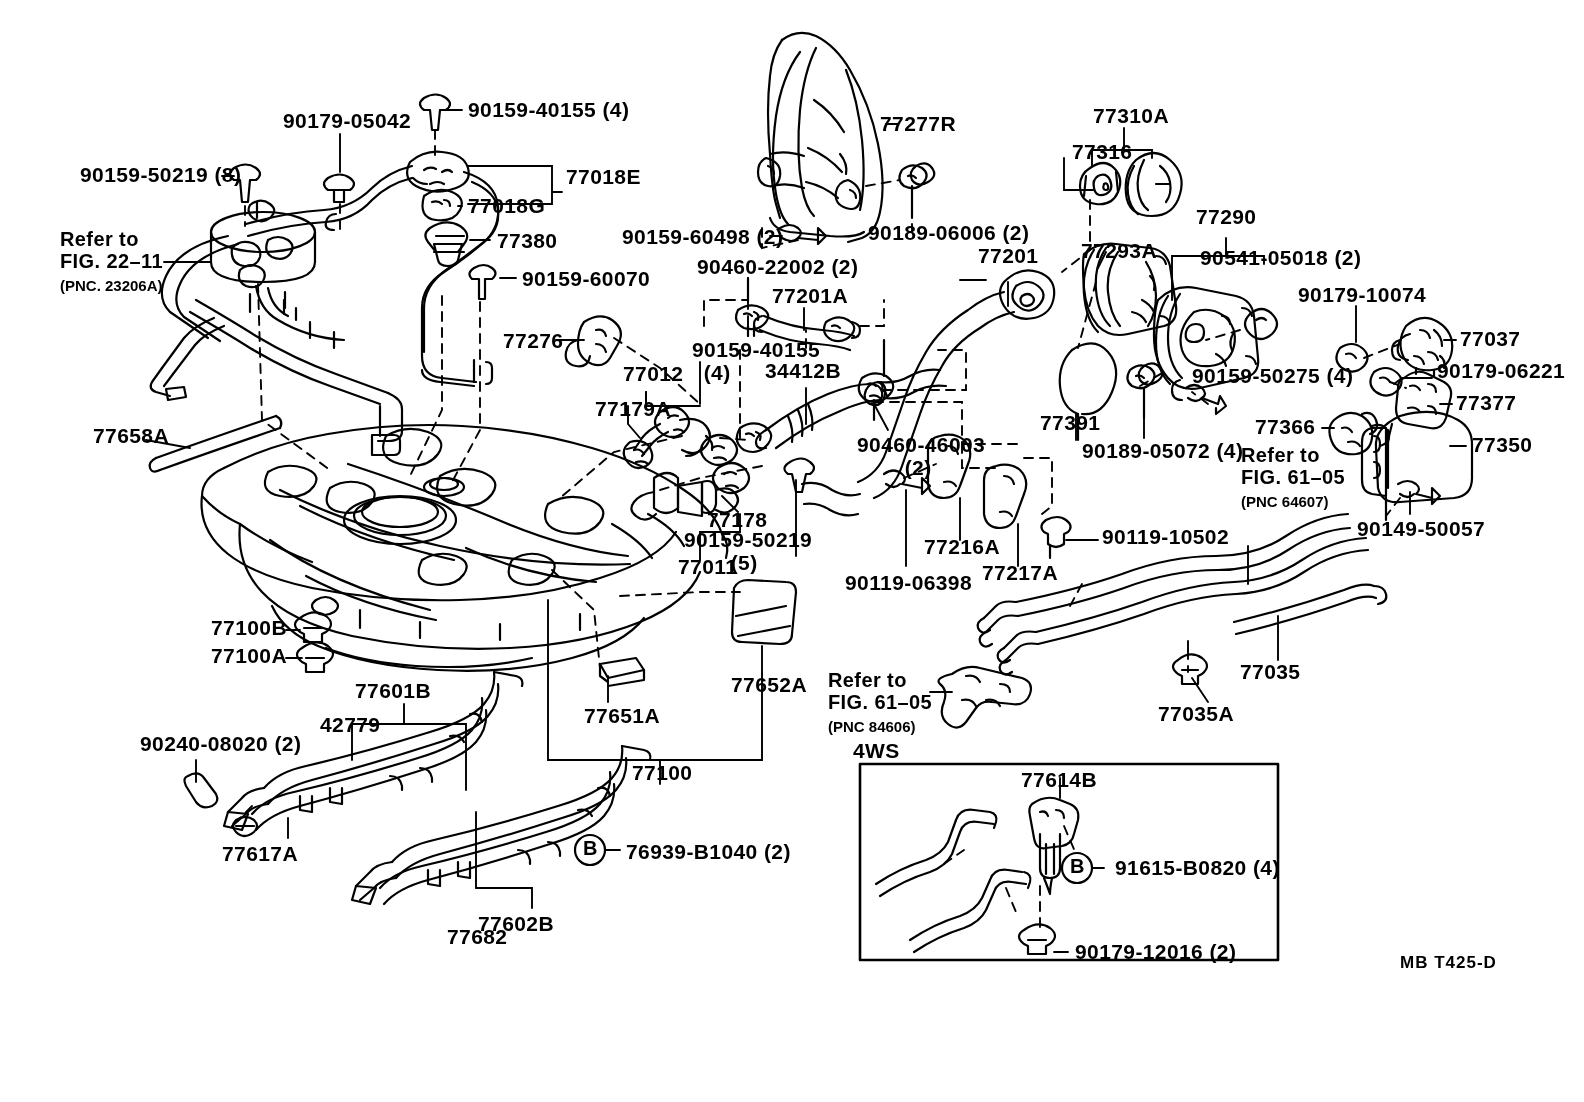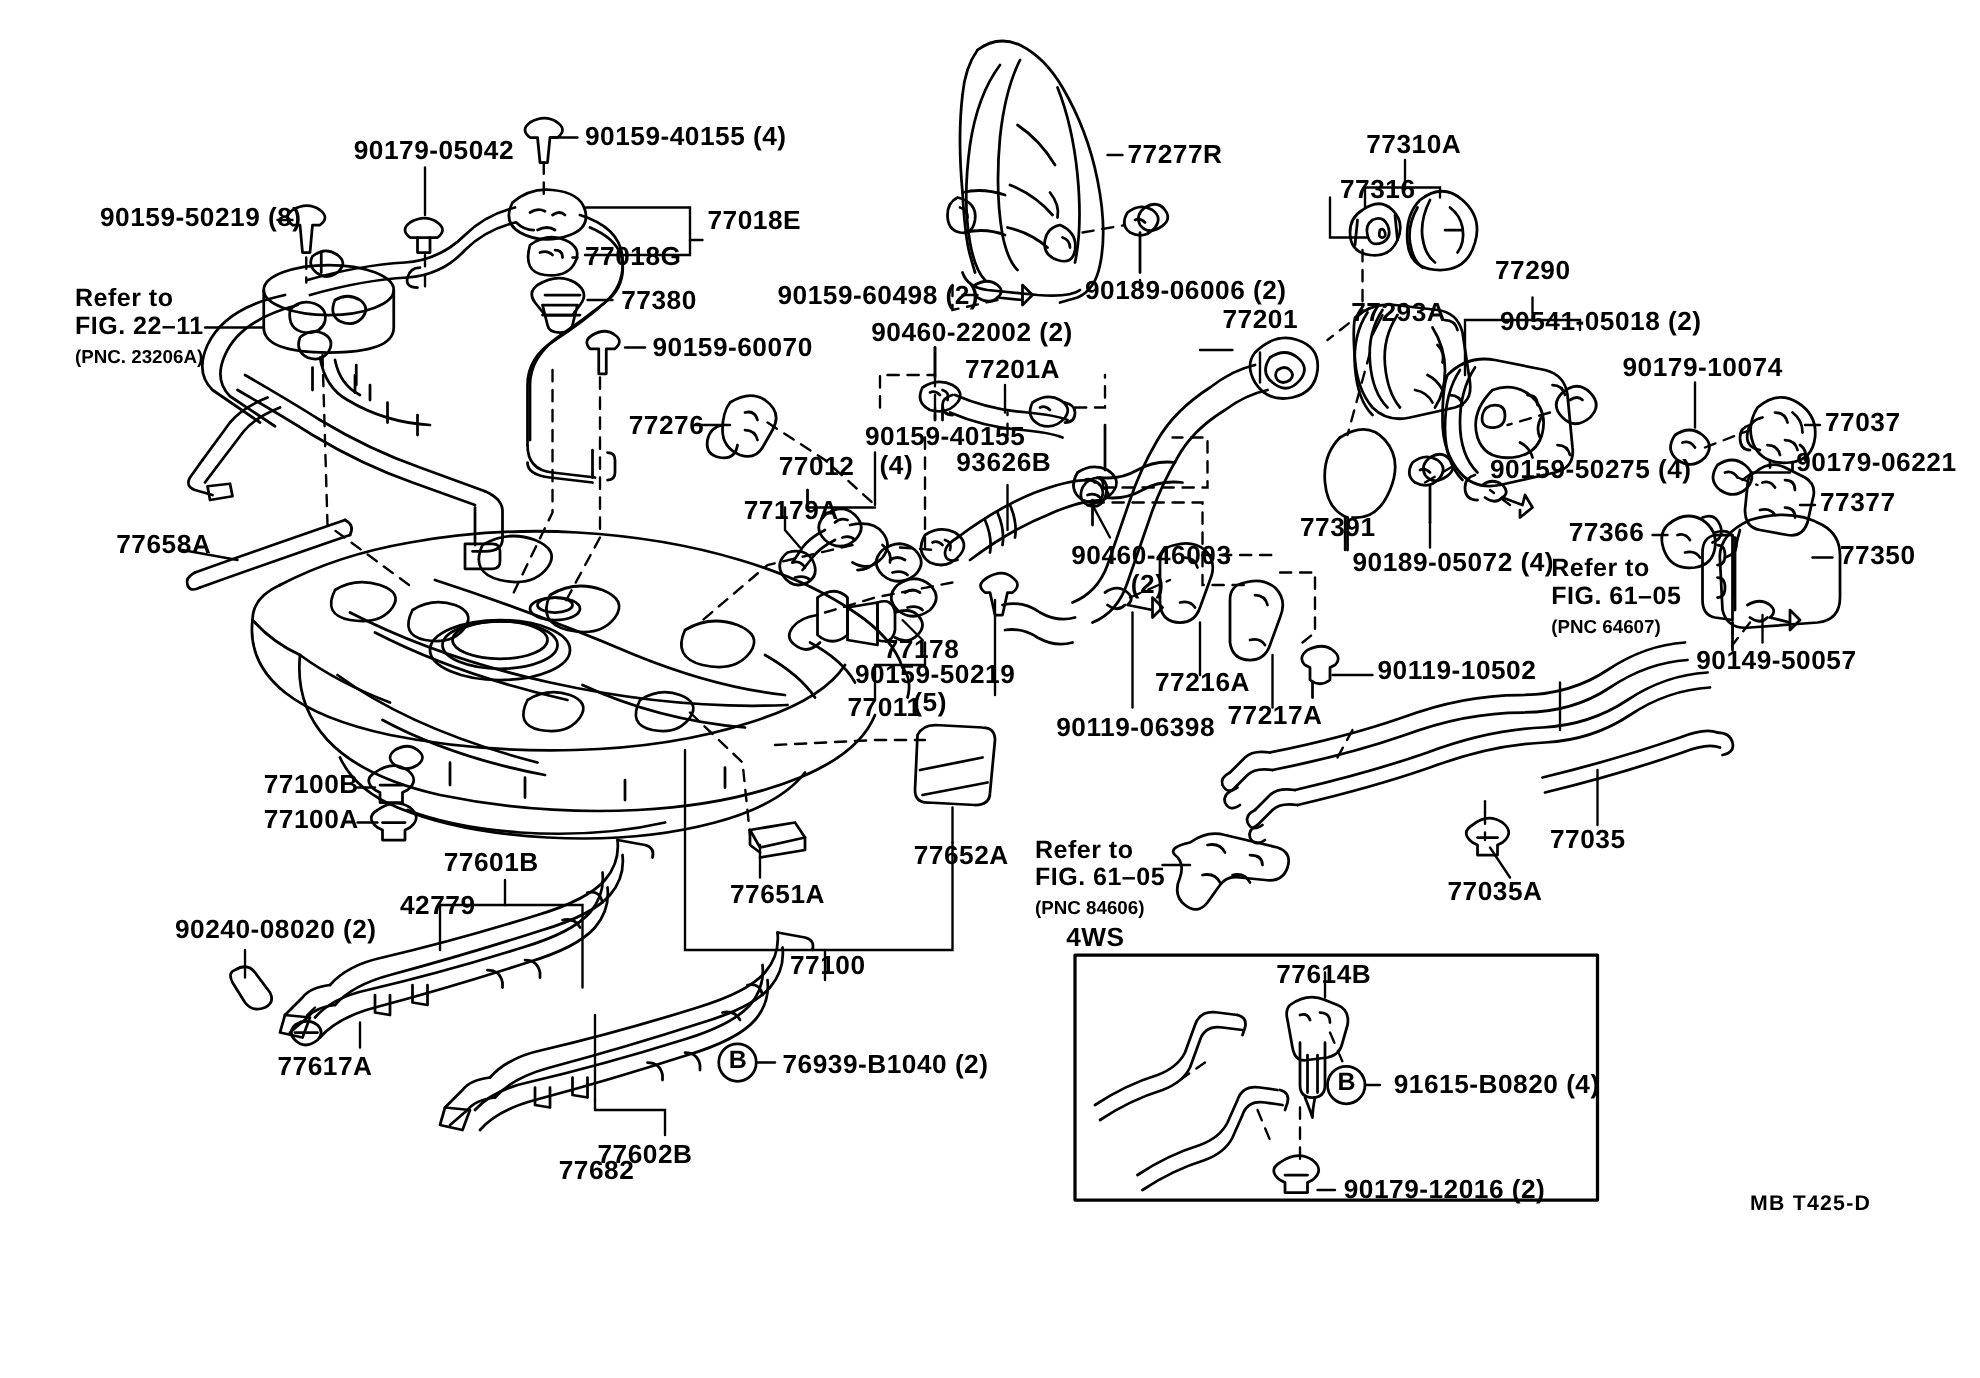--- a/index.html
+++ b/index.html
@@ -549,21 +549,21 @@
   </div>
 
   <div class="lbl" style="left:80px;top:164px;">90159-50219 (8)</div>
   <div class="lbl" style="left:283px;top:110px;">90179-05042</div>
   <div class="lbl" style="left:468px;top:99px;">90159-40155 (4)</div>
   <div class="lbl" style="left:566px;top:166px;">77018E</div>
   <div class="lbl" style="left:468px;top:195px;">77018G</div>
   <div class="lbl" style="left:497px;top:230px;">77380</div>
   <div class="lbl" style="left:522px;top:268px;">90159-60070</div>
 
-  <div class="lbl" style="left:902px;top:113px;">77277R</div>
+  <div class="lbl" style="left:880px;top:113px;">77277R</div>
   <div class="lbl" style="left:622px;top:226px;">90159-60498 (2)</div>
   <div class="lbl" style="left:868px;top:222px;">90189-06006 (2)</div>
 
   <div class="lbl" style="left:1093px;top:105px;">77310A</div>
   <div class="lbl" style="left:1072px;top:141px;">77316</div>
   <div class="lbl" style="left:1081px;top:240px;">77293A</div>
   <div class="lbl" style="left:1196px;top:206px;">77290</div>
   <div class="lbl" style="left:1200px;top:247px;">90541-05018 (2)</div>
   <div class="lbl" style="left:1298px;top:284px;">90179-10074</div>
   <div class="lbl" style="left:1460px;top:328px;">77037</div>
@@ -579,21 +579,21 @@
   <div class="lbl" style="left:978px;top:245px;">77201</div>
   <div class="lbl" style="left:697px;top:256px;">90460-22002 (2)</div>
   <div class="lbl" style="left:772px;top:285px;">77201A</div>
   <div class="lbl" style="left:503px;top:330px;">77276</div>
 
   <div class="lbl ctr" style="left:652px;top:339px;">
     <span>90159-40155</span>
     <span class="sub" style="margin-left:-78px;">(4)</span>
   </div>
 
-  <div class="lbl" style="left:765px;top:360px;">93626B</div>
+  <div class="lbl" style="left:765px;top:360px;">34412B</div>
   <div class="lbl" style="left:623px;top:363px;">77012</div>
   <div class="lbl" style="left:595px;top:398px;">77179A</div>
 
   <div class="lbl ctr" style="left:817px;top:434px;">
     <span>90460-46003</span>
     <span class="sub" style="margin-left:-6px;">(2)</span>
   </div>
 
   <div class="lbl" style="left:707px;top:509px;">77178</div>
 

